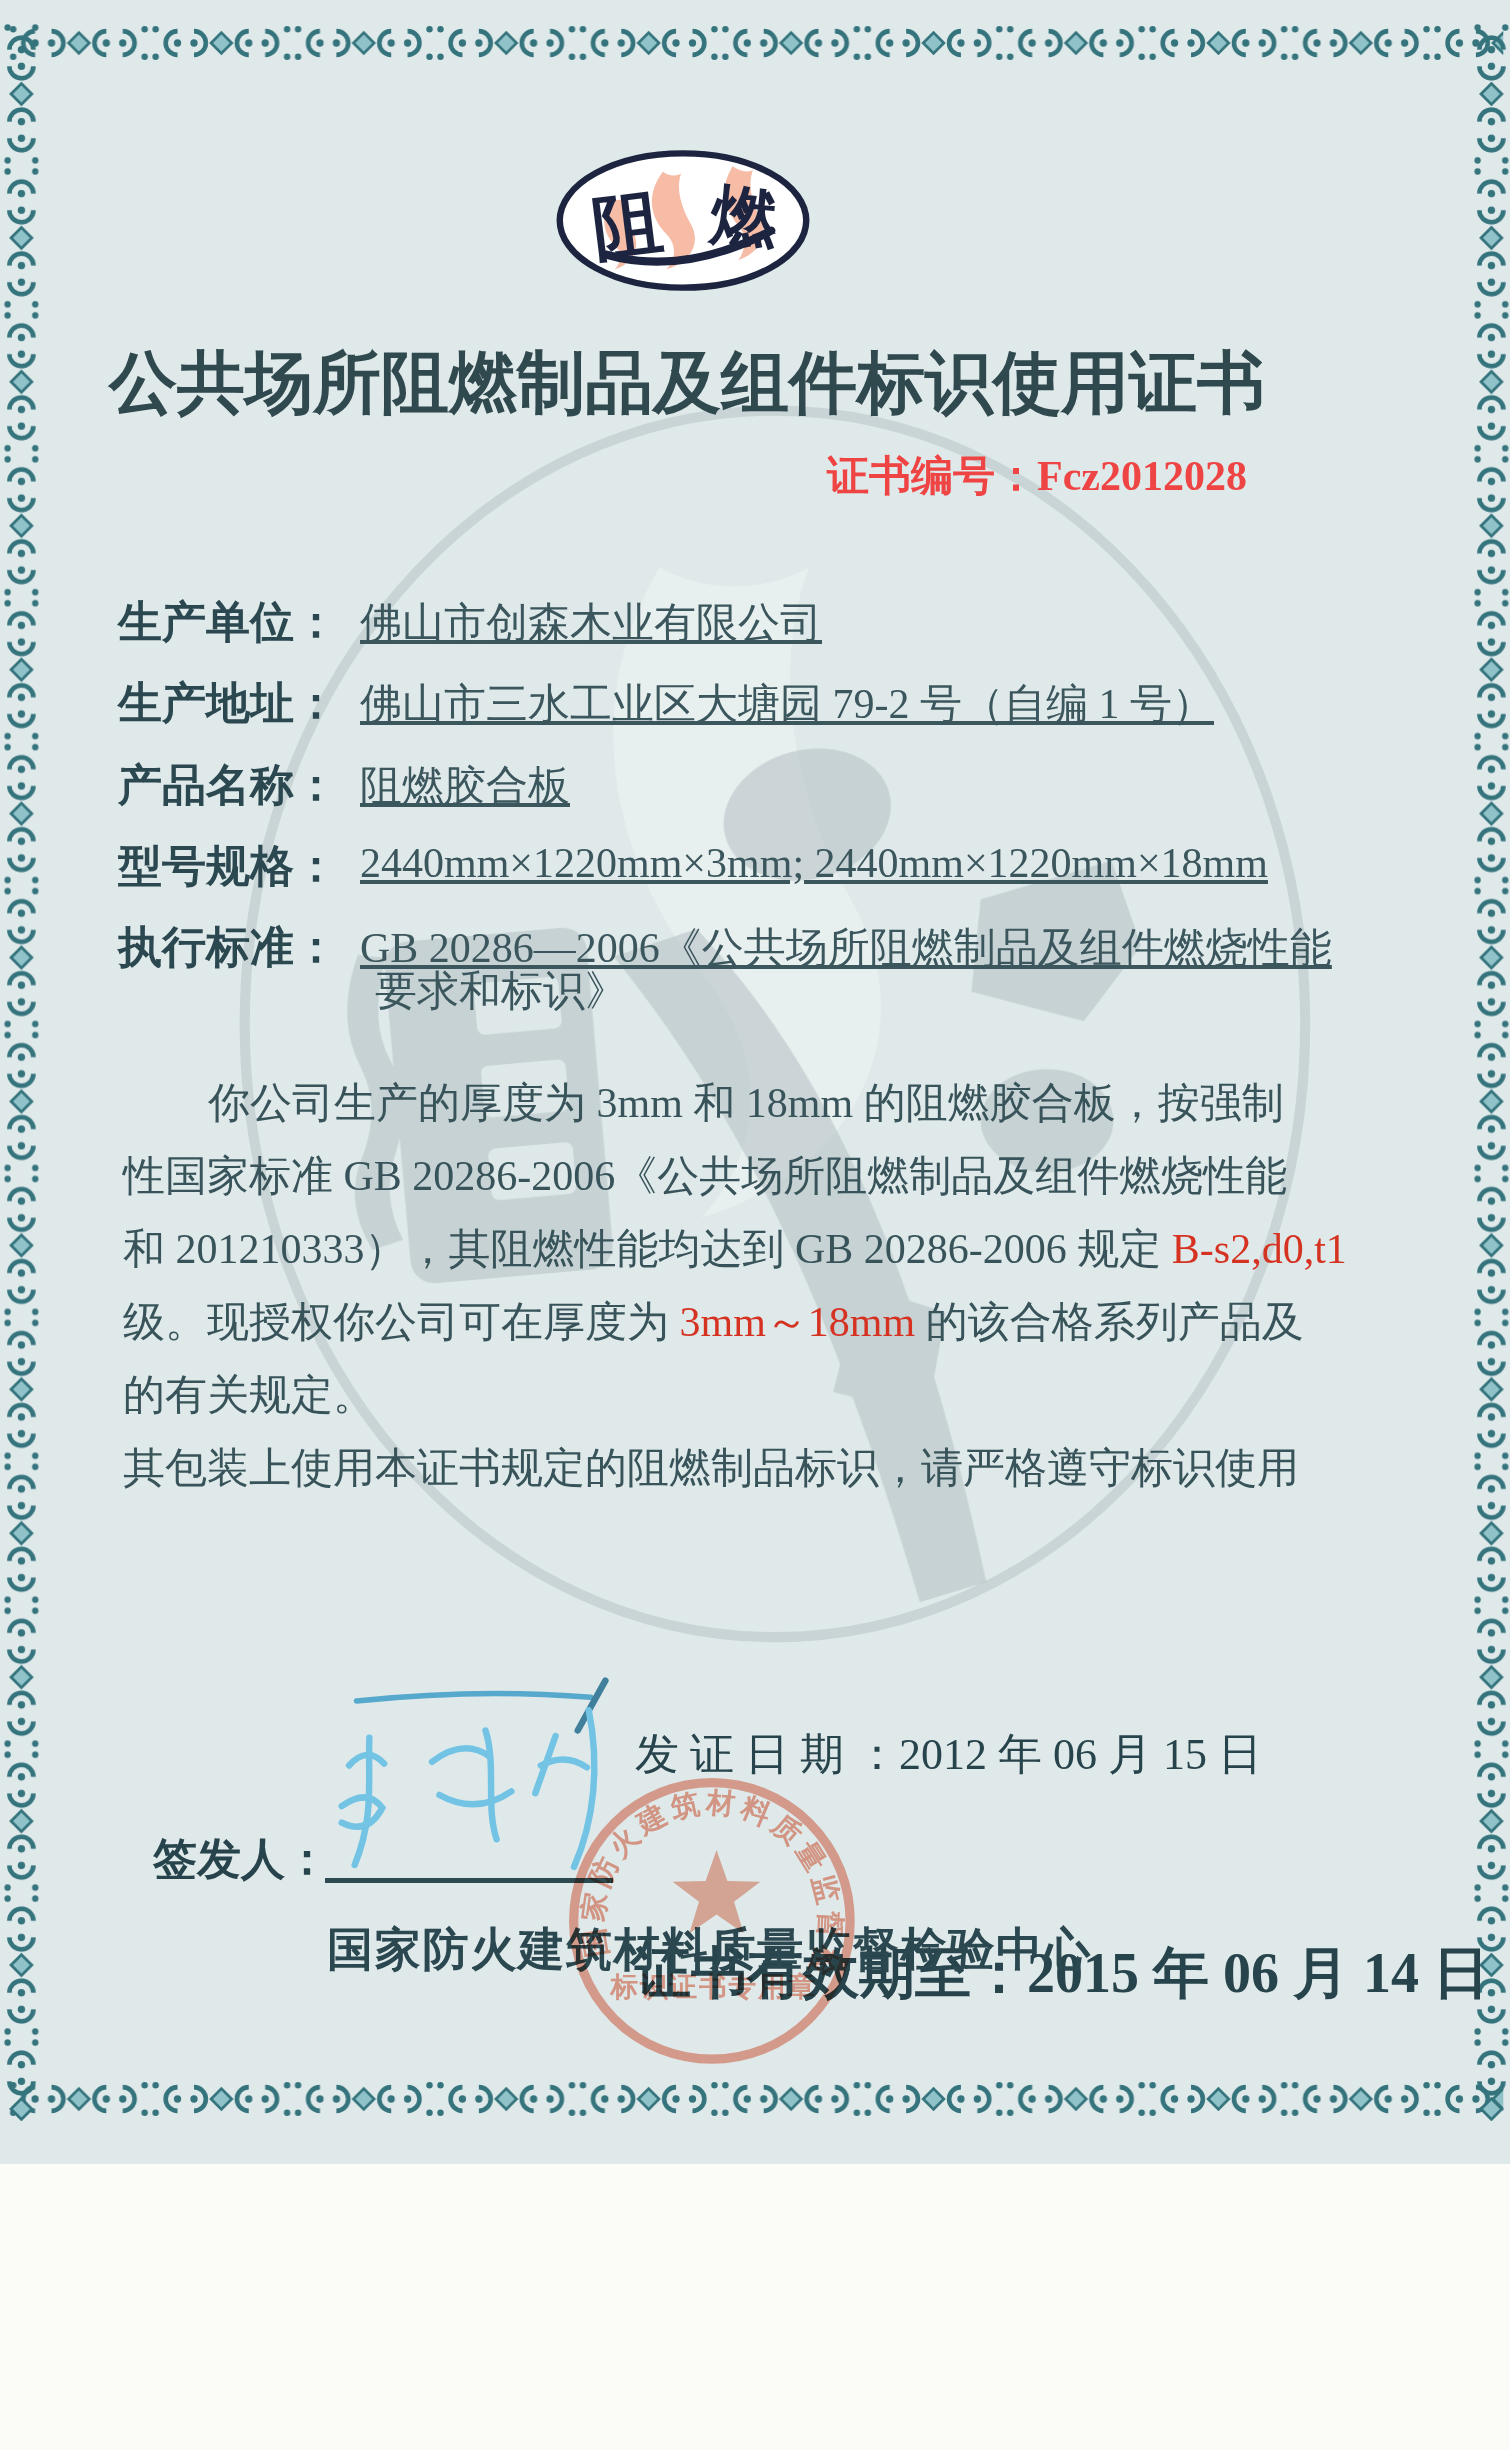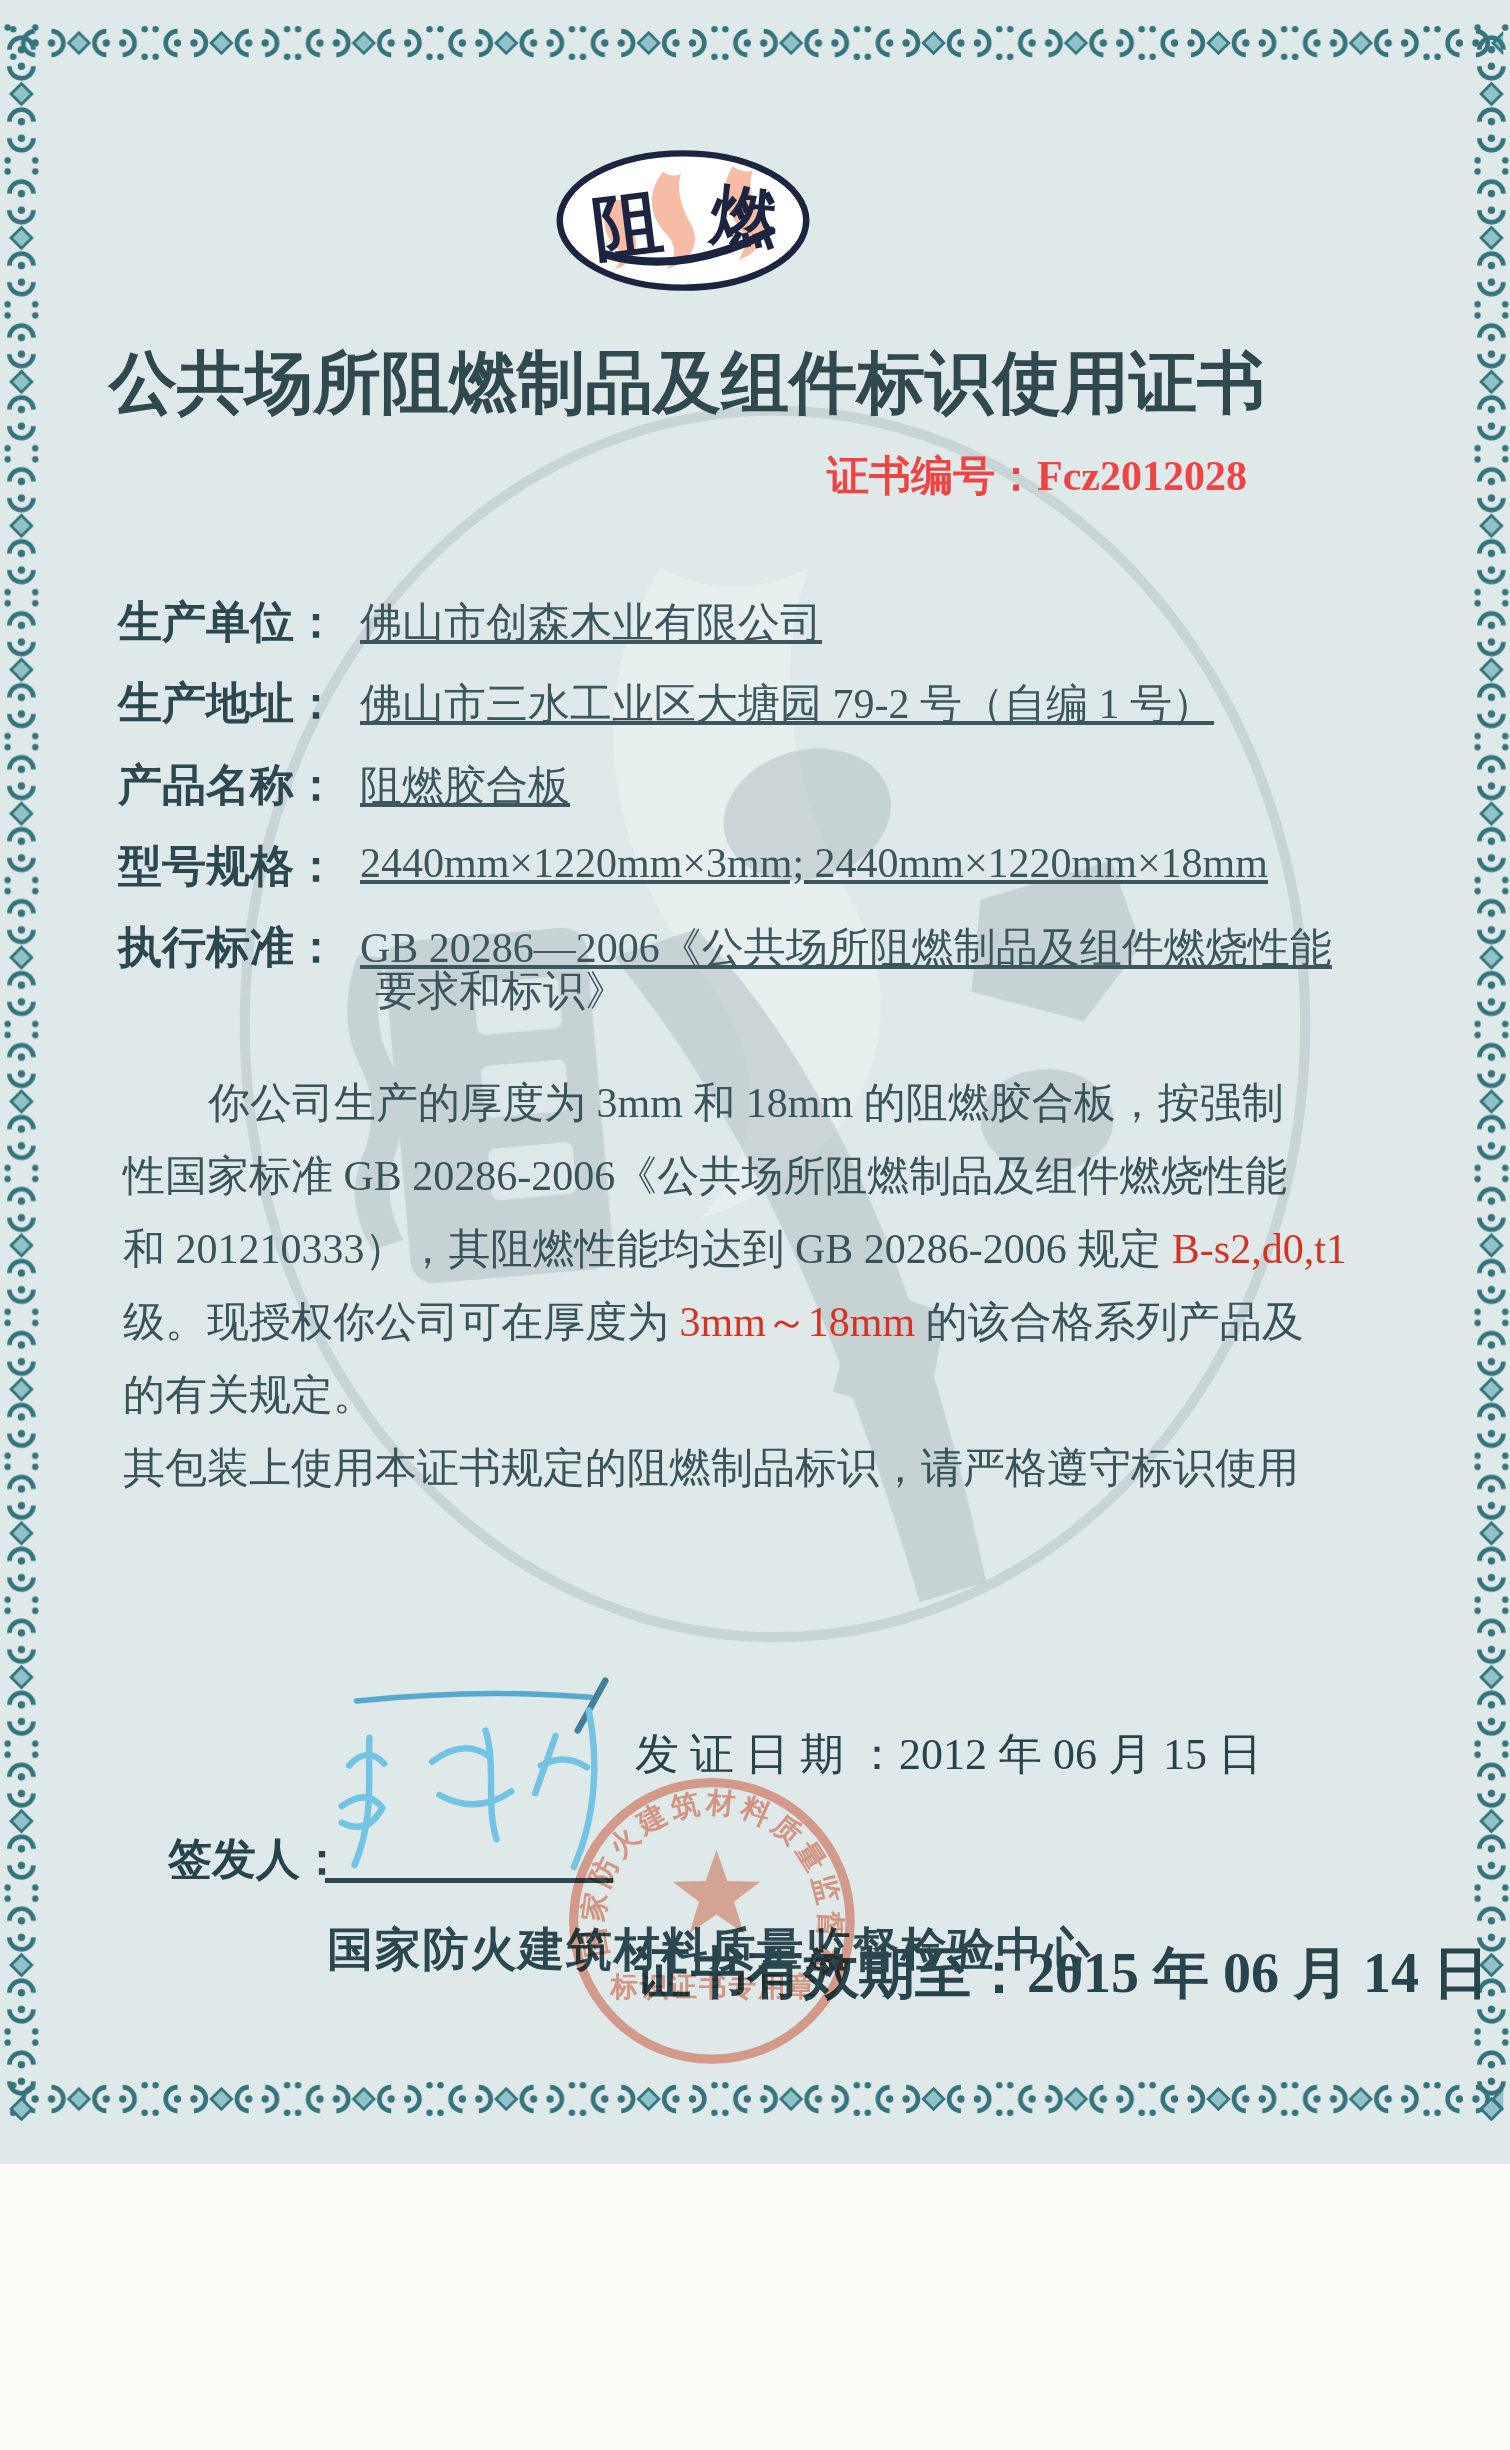--- a/index.html
+++ b/index.html
@@ -41,21 +41,21 @@
 
   .para{
     left:123px;top:1067px;width:1188px;
     font-size:42px;line-height:73px;color:#38545a;
     z-index:3;
   }
   .para .pline{white-space:nowrap;}
   .para .pline.indent{text-indent:85px;}
   .red{color:#d53222;}
 
-  .sig-issuer{left:168px;top:1830px;font-size:44px;font-weight:bold;color:#27434b;white-space:nowrap;z-index:3;}
+  .sig-issuer{left:153px;top:1830px;font-size:44px;font-weight:bold;color:#27434b;white-space:nowrap;z-index:3;}
   .sig-line{left:325px;top:1878px;width:288px;height:4.6px;background:#2c4a50;z-index:3;}
   .signature{left:314px;top:1677px;width:332px;height:212px;z-index:5;}
   .date-issue{left:635px;top:1725px;font-size:44px;font-weight:normal;color:#27434b;white-space:nowrap;z-index:3;}
   .date-valid{left:635px;top:1910px;font-size:56px;font-weight:bold;color:#27434b;white-space:nowrap;z-index:3;margin-top:26px;}
   .orgname{left:327px;top:1919px;width:793px;font-size:46px;font-weight:bold;color:#2b4850;letter-spacing:1.8px;white-space:nowrap;z-index:3;}
   .seal{left:546px;top:1755px;width:341px;height:341px;z-index:4;mix-blend-mode:multiply;opacity:.92;}
 </style>
 </head>
 <body>
 

